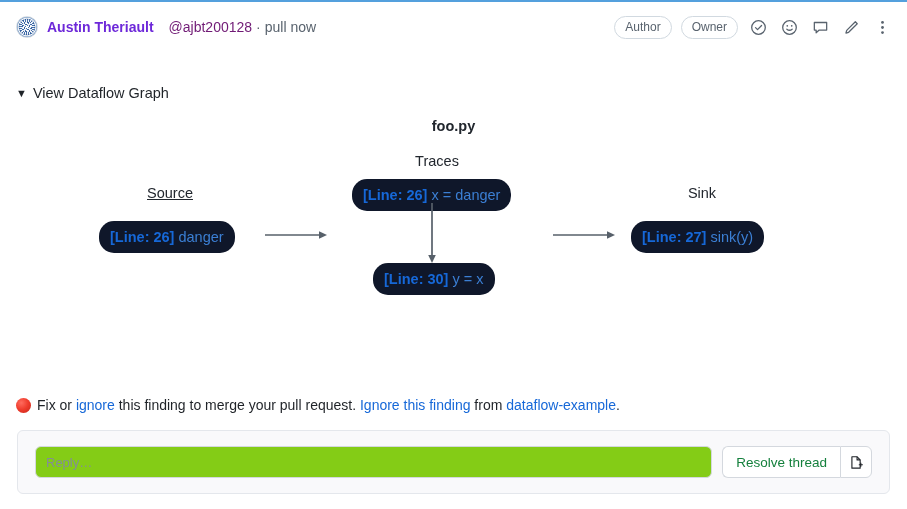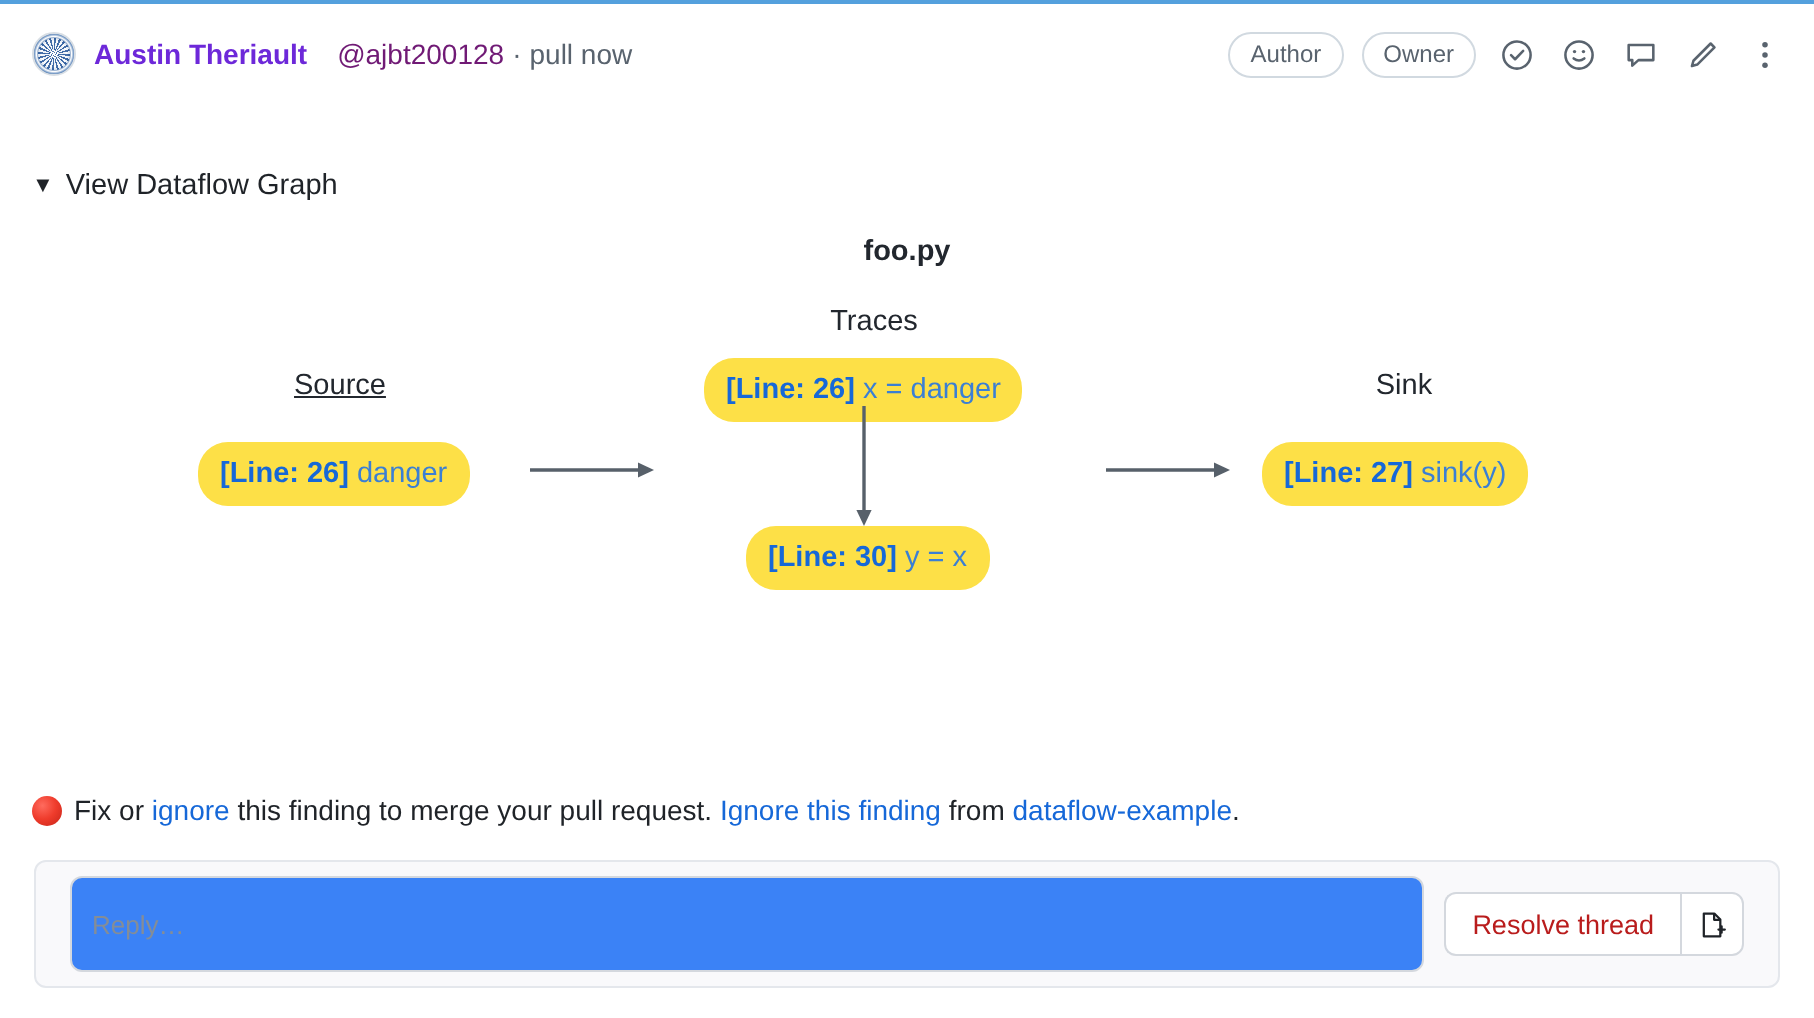--- a/index.html
+++ b/index.html
@@ -126,21 +126,21 @@
     color: #22272e;
     text-align: center;
     white-space: nowrap;
   }
   .label-source { top: 77px; left: 110px; width: 120px; text-decoration: underline; }
   .label-traces { top: 45px; left: 377px; width: 120px; }
   .label-sink   { top: 77px; left: 642px; width: 120px; }
 
   .node {
     position: absolute;
-    background: #fde047;
+    background: #0f172a;
     border-radius: 15px;
     padding: 7px 11px;
     font-size: 14.5px;
     white-space: nowrap;
     line-height: 18px;
     cursor: pointer;
   }
   .node .ln {
     font-weight: bold;
     color: #1668d8;
@@ -192,45 +192,45 @@
     width: 873px; height: 64px;
     background: #f9f9fb;
     border: 1px solid #e4e7ec;
     border-radius: 6px;
     display: flex;
     align-items: center;
     padding: 0 17px;
   }
   .reply-input {
     flex: 1 1 auto;
-    height: 48px;
+    height: 32px;
     border: 1px solid #d4d8de;
     border-radius: 6px;
-    background: #3b82f6;
+    background: #84cc16;
     font-family: "Liberation Sans", sans-serif;
     font-size: 13px;
     color: #1f2328;
     padding: 0 10px;
     outline: none;
   }
   .reply-input::placeholder { color: #848d97; }
   .btn-group {
     display: flex;
     margin-left: 10px;
     flex: 0 0 auto;
   }
   .btn-resolve {
     height: 32px;
     border: 1px solid #d4d8de;
     border-right: none;
     border-radius: 6px 0 0 6px;
     background: #ffffff;
     font-family: "Liberation Sans", sans-serif;
     font-size: 13.5px;
-    color: #b91c1c;
+    color: #15803d;
     padding: 0 13px;
     cursor: pointer;
     white-space: nowrap;
   }
   .btn-file {
     height: 32px;
     width: 32px;
     border: 1px solid #d4d8de;
     border-radius: 0 6px 6px 0;
     background: #ffffff;

